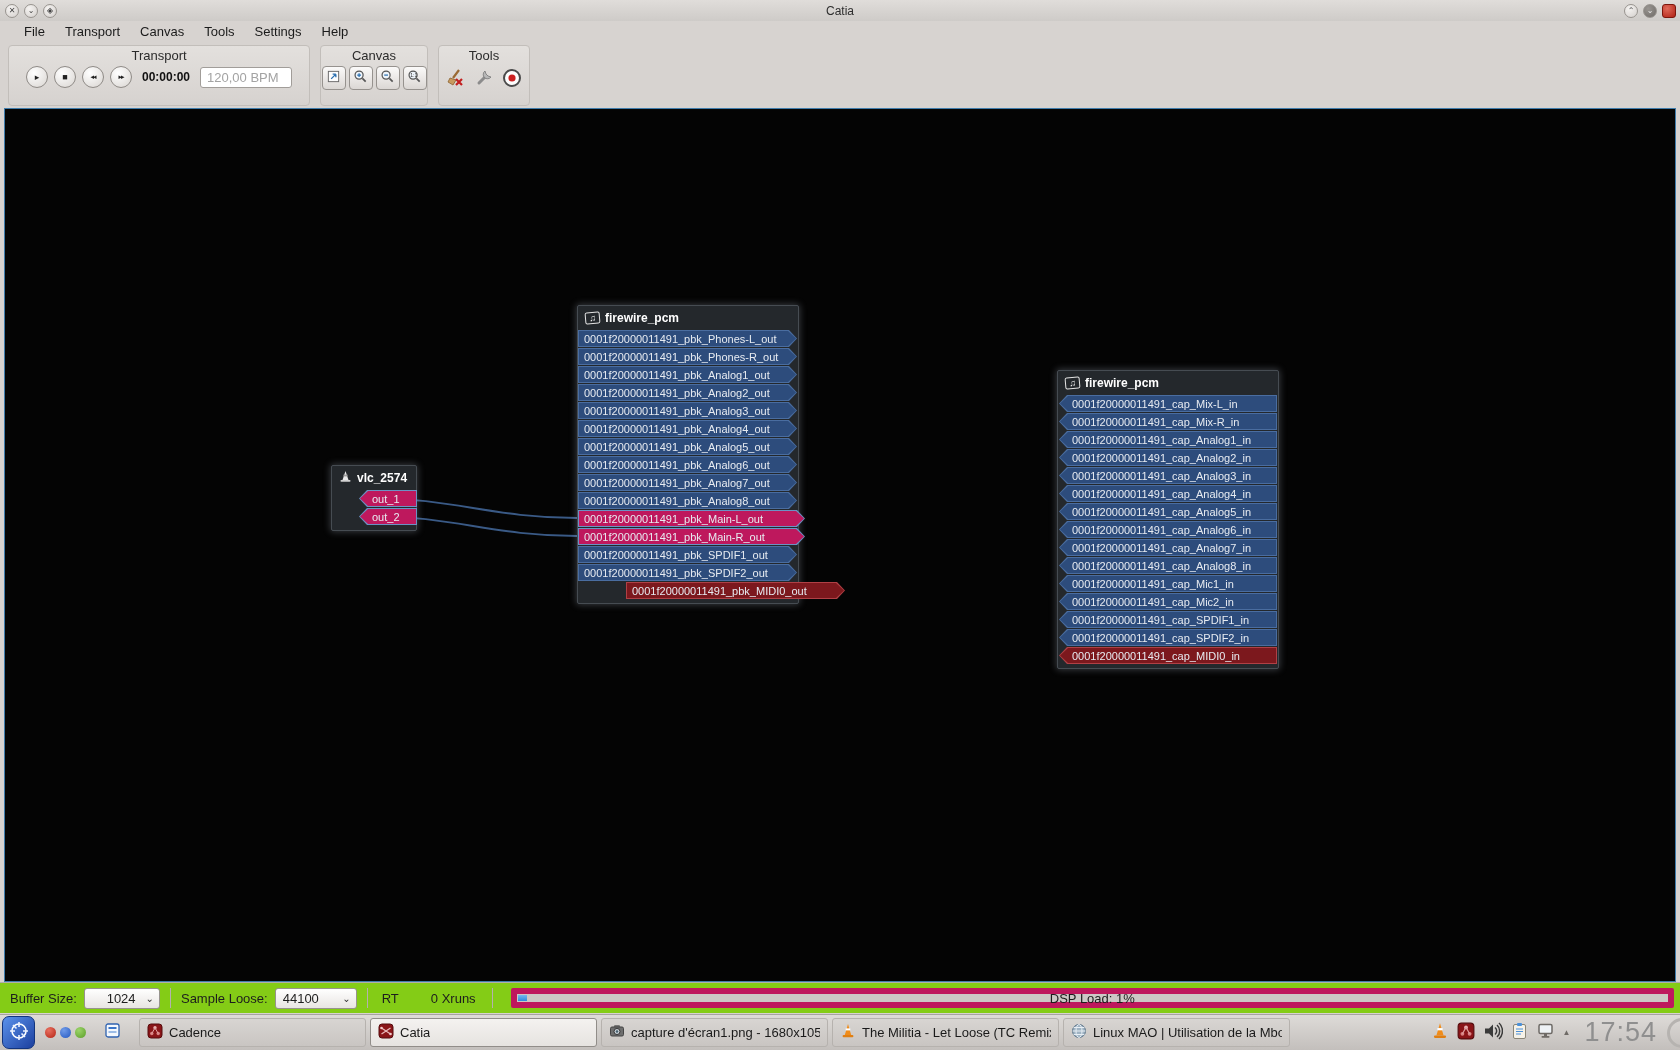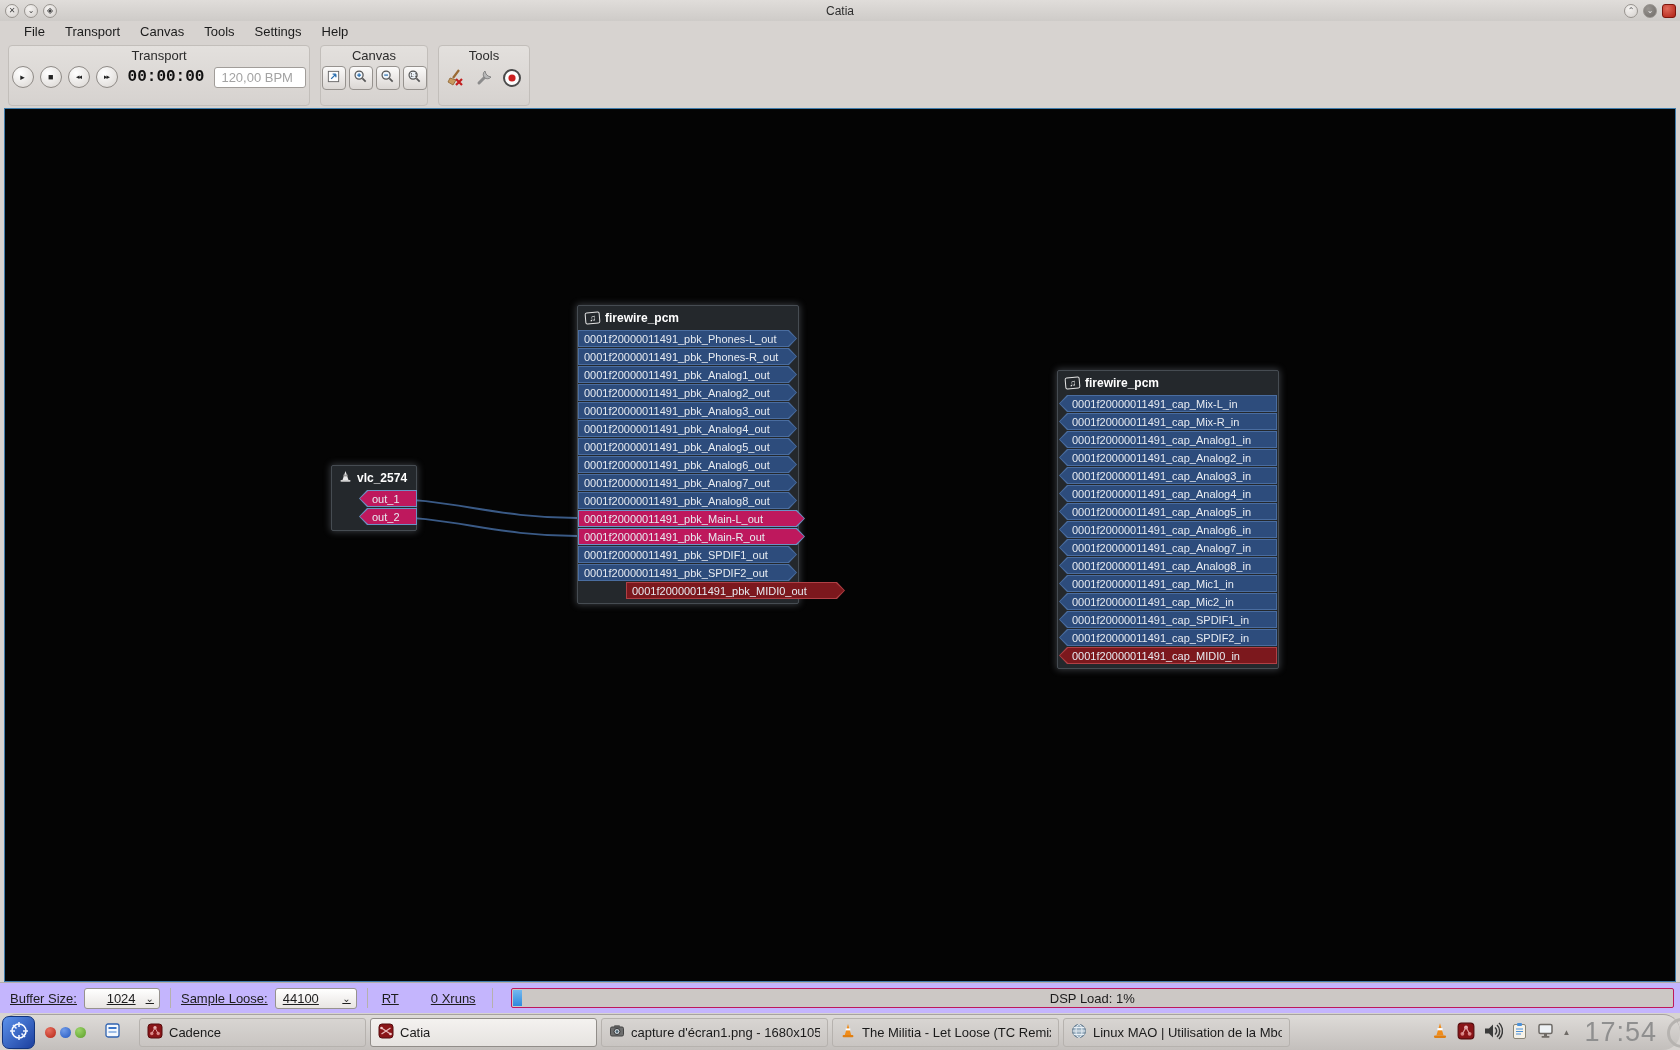--- a/index.html
+++ b/index.html
@@ -24,21 +24,21 @@
   
   .toolbar { position:absolute; left:0; top:42px; width:1680px; height:64px; display:flex; gap:10px; padding:3px 0 0 8px; }
   .tgroup { border:1px solid #c2beba; border-radius:4px; background:linear-gradient(#e3e0dd,#d6d2cf);
     display:flex; flex-direction:column; align-items:center; padding:2px 6px 4px 6px; }
   .tgroup-label { font-size:13px; color:#2b2b2b; margin-bottom:3px; }
   .tgroup-row { display:flex; align-items:center; gap:6px; }
   .round-btn { width:22px; height:22px; border-radius:50%; border:1px solid #8f8b87;
     background:radial-gradient(circle at 35% 30%, #ffffff, #d9d5d1); color:#222; font-size:9px;
     display:flex; align-items:center; justify-content:center; }
   .round-btn.small-glyph { font-size:7px; letter-spacing:-1px; }
-  .time-display { font-family:Liberation Mono, monospace; font-weight:bold; font-size:16px; color:#111; margin:0 4px; }
+  .time-display { font-family:Liberation Sans, sans-serif; font-weight:bold; font-size:12px; color:#111; margin:0 4px; }
   .bpm-input { width:92px; height:21px; border:1px solid #a19d99; border-radius:3px; background:#fff;
     font-size:13px; color:#555; padding:0 6px; font-family:"Liberation Sans",sans-serif; }
   .bpm-input::placeholder { color:#a3a3a3; }
   .sq-btn { width:24px; height:24px; border-radius:4px; border:1px solid #96928e;
     background:linear-gradient(#fbfaf9,#dbd7d4); display:flex; align-items:center; justify-content:center; }
   .flat-btn { width:26px; height:26px; border:none; background:transparent; display:flex; align-items:center; justify-content:center; }
 
   
   .canvas { position:absolute; left:4px; top:108px; width:1672px; height:874px; background:#040404;
     border:1px solid #3f7cab; overflow:hidden; }
@@ -61,37 +61,37 @@
   .port.in .plabel { padding-left:12px; padding-right:4px; }
   .port.audio { background:#4a6da0; } .port.audio .pfill { background:#2d4c7c; }
   .port.connected { background:#6b92c4; } .port.connected .pfill { background:#be185d; }
   .port.midi { background:#b04045;margin-left:48px; } .port.midi .pfill { background:#7c181d; }
   .port.out { width:calc(100% - 1px); }
   .port.out.connected { width:calc(100% + 7px);text-align:center; }
   .port.in { width:calc(100% - 2px); margin-left:1px; }
   .port.vlcport { width:58px; margin-left:auto; margin-right:-1px; }
 
   
-  .statusbar { position:absolute; left:0; top:982px; width:1680px; height:31px; background:#c4b5fd;
-    border-top:1px solid #b3afab; display:flex; align-items:center; padding:0 6px 0 10px; font-size:13px; color:#1d1d1d;text-decoration:underline; }
+  .statusbar { position:absolute; left:0; top:982px; width:1680px; height:31px; background:#84cc16;
+    border-top:1px solid #b3afab; display:flex; align-items:center; padding:0 6px 0 10px; font-size:13px; color:#1d1d1d; }
   .sb-sep { width:1px; height:20px; background:#b5b1ad; margin:0 10px; }
   .combo { height:21px; border:1px solid #97938e; border-radius:3px; background:linear-gradient(#ffffff,#e8e5e2);
     display:flex; align-items:center; padding:0 5px 0 7px; margin-left:7px; gap:10px; }
   .combo .arrow { font-size:10px; color:#333; }
-  .progress { flex:1; height:20px; margin-left:8px; border:1px solid #be185d; border-radius:2px;
+  .progress { flex:1; height:20px; margin-left:8px; border:6px solid #be185d; border-radius:2px;
     background:#ccc8c5; position:relative; }
   .progress .fill { position:absolute; left:1px; top:1px; bottom:1px; width:9px;
     background:linear-gradient(#74b9ef,#2e89dd); }
   .progress .ptext { position:absolute; inset:0; display:flex; align-items:center; justify-content:center;
     font-size:13px; color:#1b1b1b; }
 
   
   .taskbar { position:absolute; left:0; top:1014px; width:1680px; height:36px;
     background:linear-gradient(#dedbd8,#c3bfbc); border-top:1px solid #a7a3a0;
-    display:flex; align-items:center; padding:0 0 0 2px;border-radius:17px; }
+    display:flex; align-items:center; padding:0 0 0 2px; }
   .launcher { width:33px; height:33px; border-radius:7px; margin-right:6px;
     background:linear-gradient(135deg,#5b92ec,#1c3f9e); border:1px solid #12347e;
     display:flex; align-items:center; justify-content:center; }
   .pager { display:flex; gap:4px; margin:0 12px 0 4px; }
   .pager-dot { width:11px; height:11px; border-radius:50%; }
   .pd-red { background:radial-gradient(circle at 35% 30%, #e87060, #b42314); }
   .pd-blue { background:radial-gradient(circle at 35% 30%, #6f9ae8, #2458c0); }
   .pd-green { background:radial-gradient(circle at 35% 30%, #9cd46a, #5a9e28); }
   .winlist-icon { margin:0 14px 0 6px; }
   .task { width:227px; height:29px; margin-left:4px; border:1px solid #b6b2ae; border-radius:3px;

